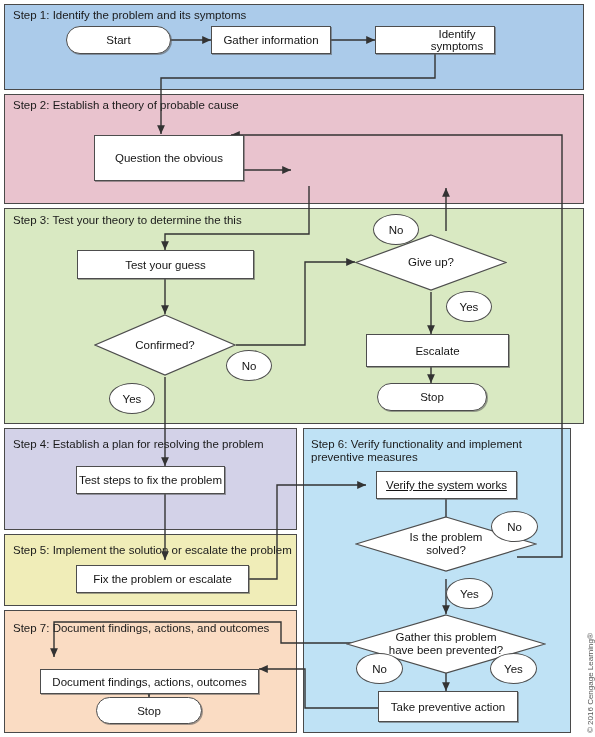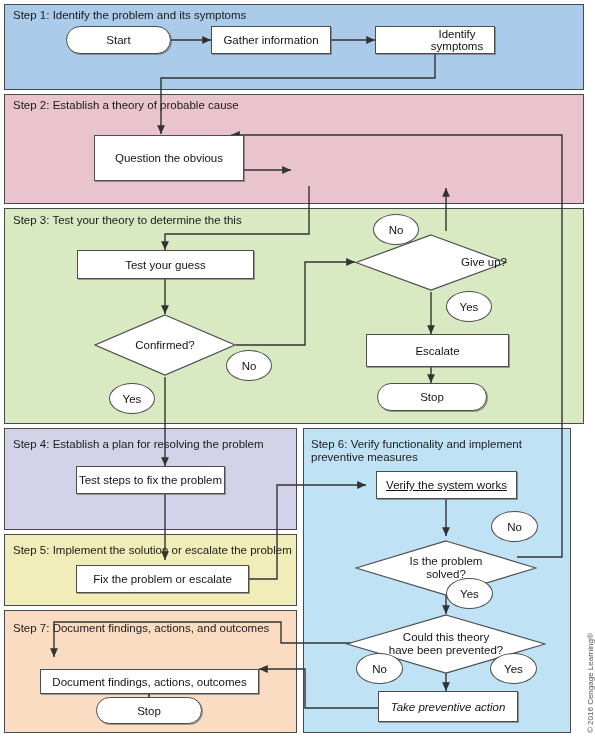--- a/index.html
+++ b/index.html
@@ -103,57 +103,57 @@
 
   <div class="node rect" style="left:77px;top:250px;width:177px;height:29px;">Test your guess</div>
 
   <div class="node dia" style="left:94px;top:314px;width:142px;height:62px;">
     <svg width="142" height="62" viewBox="0 0 142 62">
       <polygon points="71,1 141,31 71,61 1,31" fill="#ffffff" stroke="#4d4d4d" stroke-width="1.2"></polygon>
     </svg>
     <span class="dtxt">Confirmed?</span>
   </div>
 
-  <div class="node dia" style="left:355px;top:234px;width:152px;height:57px;justify-content:flex-end;">
+  <div class="node dia" style="left:355px;top:234px;width:152px;height:57px;">
     <svg width="152" height="57" viewBox="0 0 152 57">
       <polygon points="76,1 151,28.5 76,56 1,28.5" fill="#ffffff" stroke="#4d4d4d" stroke-width="1.2"></polygon>
     </svg>
     <span class="dtxt">Give up?</span>
   </div>
 
   <div class="node rect" style="left:366px;top:334px;width:143px;height:33px;">Escalate</div>
   <div class="node term" style="left:377px;top:383px;width:110px;height:28px;">Stop</div>
 
   <div class="node lbl" style="left:226px;top:350px;width:46px;height:31px;">No</div>
   <div class="node lbl" style="left:109px;top:383px;width:46px;height:31px;">Yes</div>
   <div class="node lbl" style="left:373px;top:214px;width:46px;height:31px;">No</div>
   <div class="node lbl" style="left:446px;top:291px;width:46px;height:31px;">Yes</div>
 
   <div class="node rect" style="left:76px;top:466px;width:149px;height:28px;">Test steps to fix the problem</div>
   <div class="node rect" style="left:76px;top:565px;width:173px;height:28px;">Fix the problem or escalate</div>
 
   <div class="node rect" style="left:376px;top:471px;width:141px;height:28px;text-decoration:underline;">Verify the system works</div>
 
-  <div class="node dia" style="left:355px;top:540px;width:182px;height:56px;">
+  <div class="node dia" style="left:355px;top:516px;width:182px;height:56px;">
     <svg width="182" height="56" viewBox="0 0 182 56">
       <polygon points="91,1 181,28 91,55 1,28" fill="#ffffff" stroke="#4d4d4d" stroke-width="1.2"></polygon>
     </svg>
     <span class="dtxt" style="white-space:pre-line;">Is the problem
 solved?</span>
   </div>
 
   <div class="node dia" style="left:346px;top:614px;width:200px;height:60px;">
     <svg width="200" height="60" viewBox="0 0 200 60">
       <polygon points="100,1 199,30 100,59 1,30" fill="#ffffff" stroke="#4d4d4d" stroke-width="1.2"></polygon>
     </svg>
-    <span class="dtxt" style="white-space:pre-line;">Could this theory
+    <span class="dtxt" style="white-space:pre-line;">Gather this problem
 have been prevented?</span>
   </div>
 
-  <div class="node rect" style="left:378px;top:691px;width:140px;height:31px;font-style:italic;">Take preventive action</div>
+  <div class="node rect" style="left:378px;top:691px;width:140px;height:31px;">Take preventive action</div>
 
   <div class="node lbl" style="left:491px;top:511px;width:47px;height:31px;">No</div>
   <div class="node lbl" style="left:446px;top:578px;width:47px;height:31px;">Yes</div>
   <div class="node lbl" style="left:356px;top:653px;width:47px;height:31px;">No</div>
   <div class="node lbl" style="left:490px;top:653px;width:47px;height:31px;">Yes</div>
 
   <div class="node rect" style="left:40px;top:657px;width:219px;height:25px;margin-top:12px;">Document findings, actions, outcomes</div>
   <div class="node term" style="left:96px;top:697px;width:106px;height:27px;">Stop</div>
 
   <div class="copy" style="left:586px;top:733px;">© 2016 Cengage Learning®</div>

